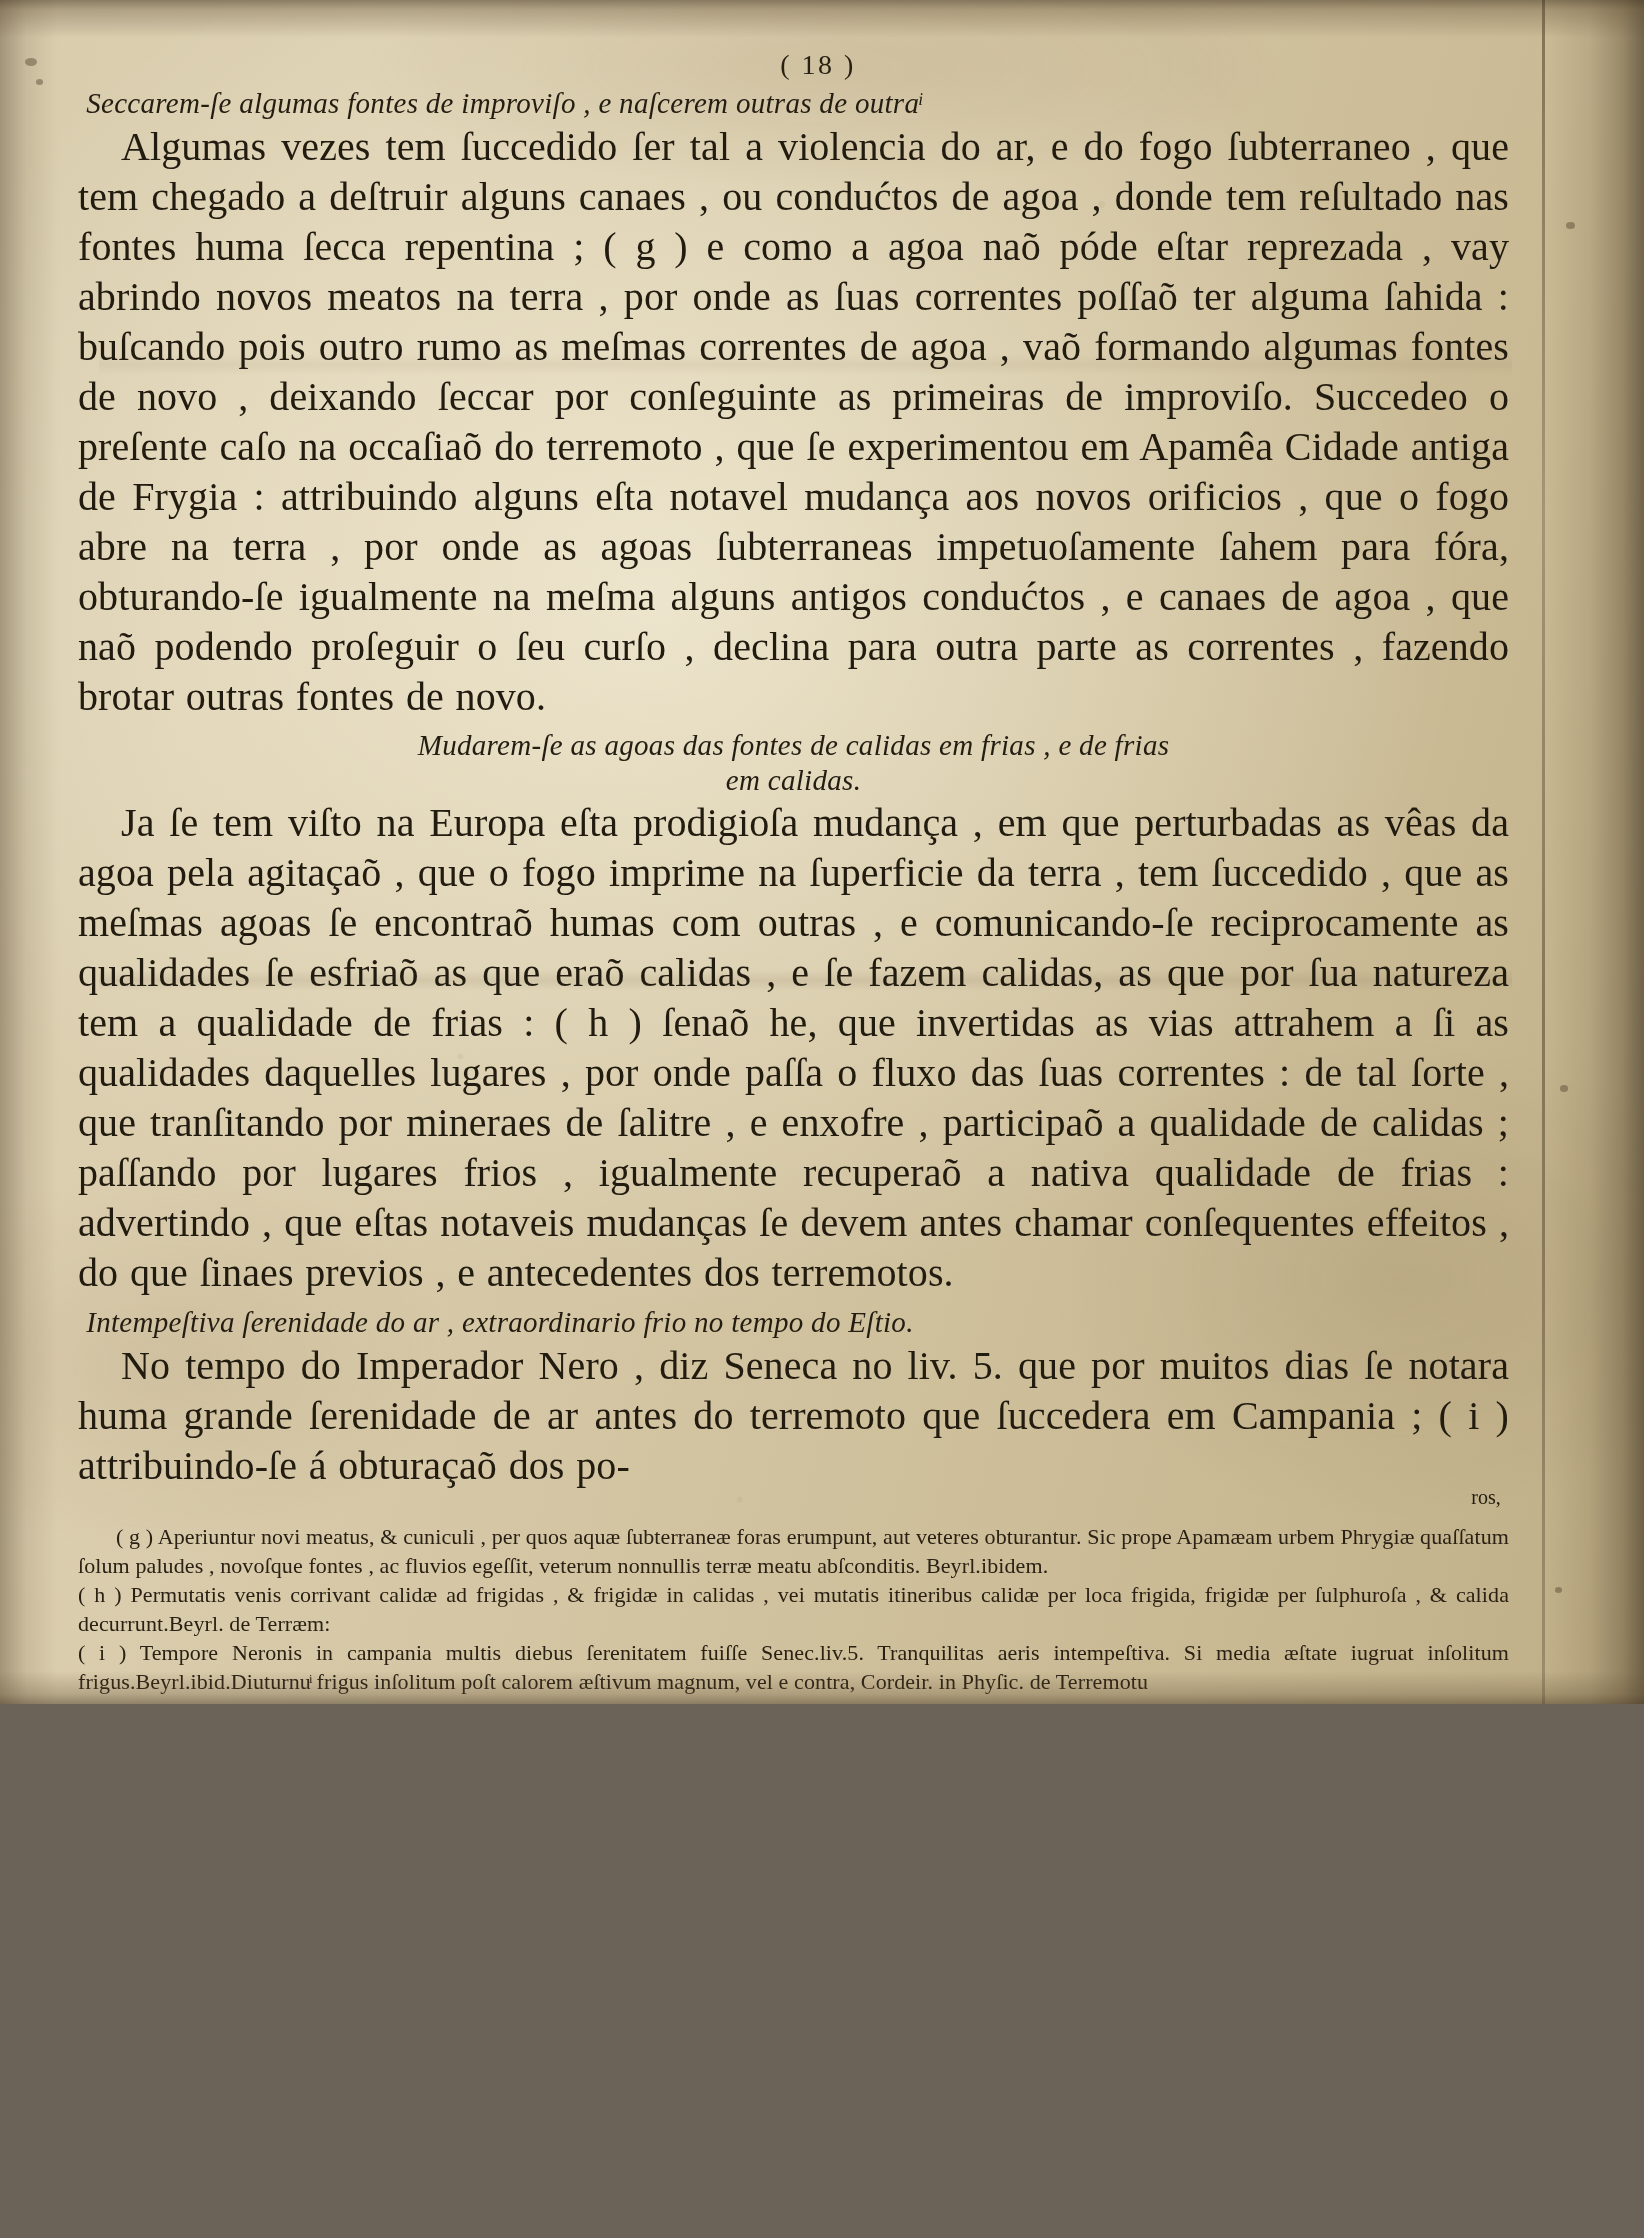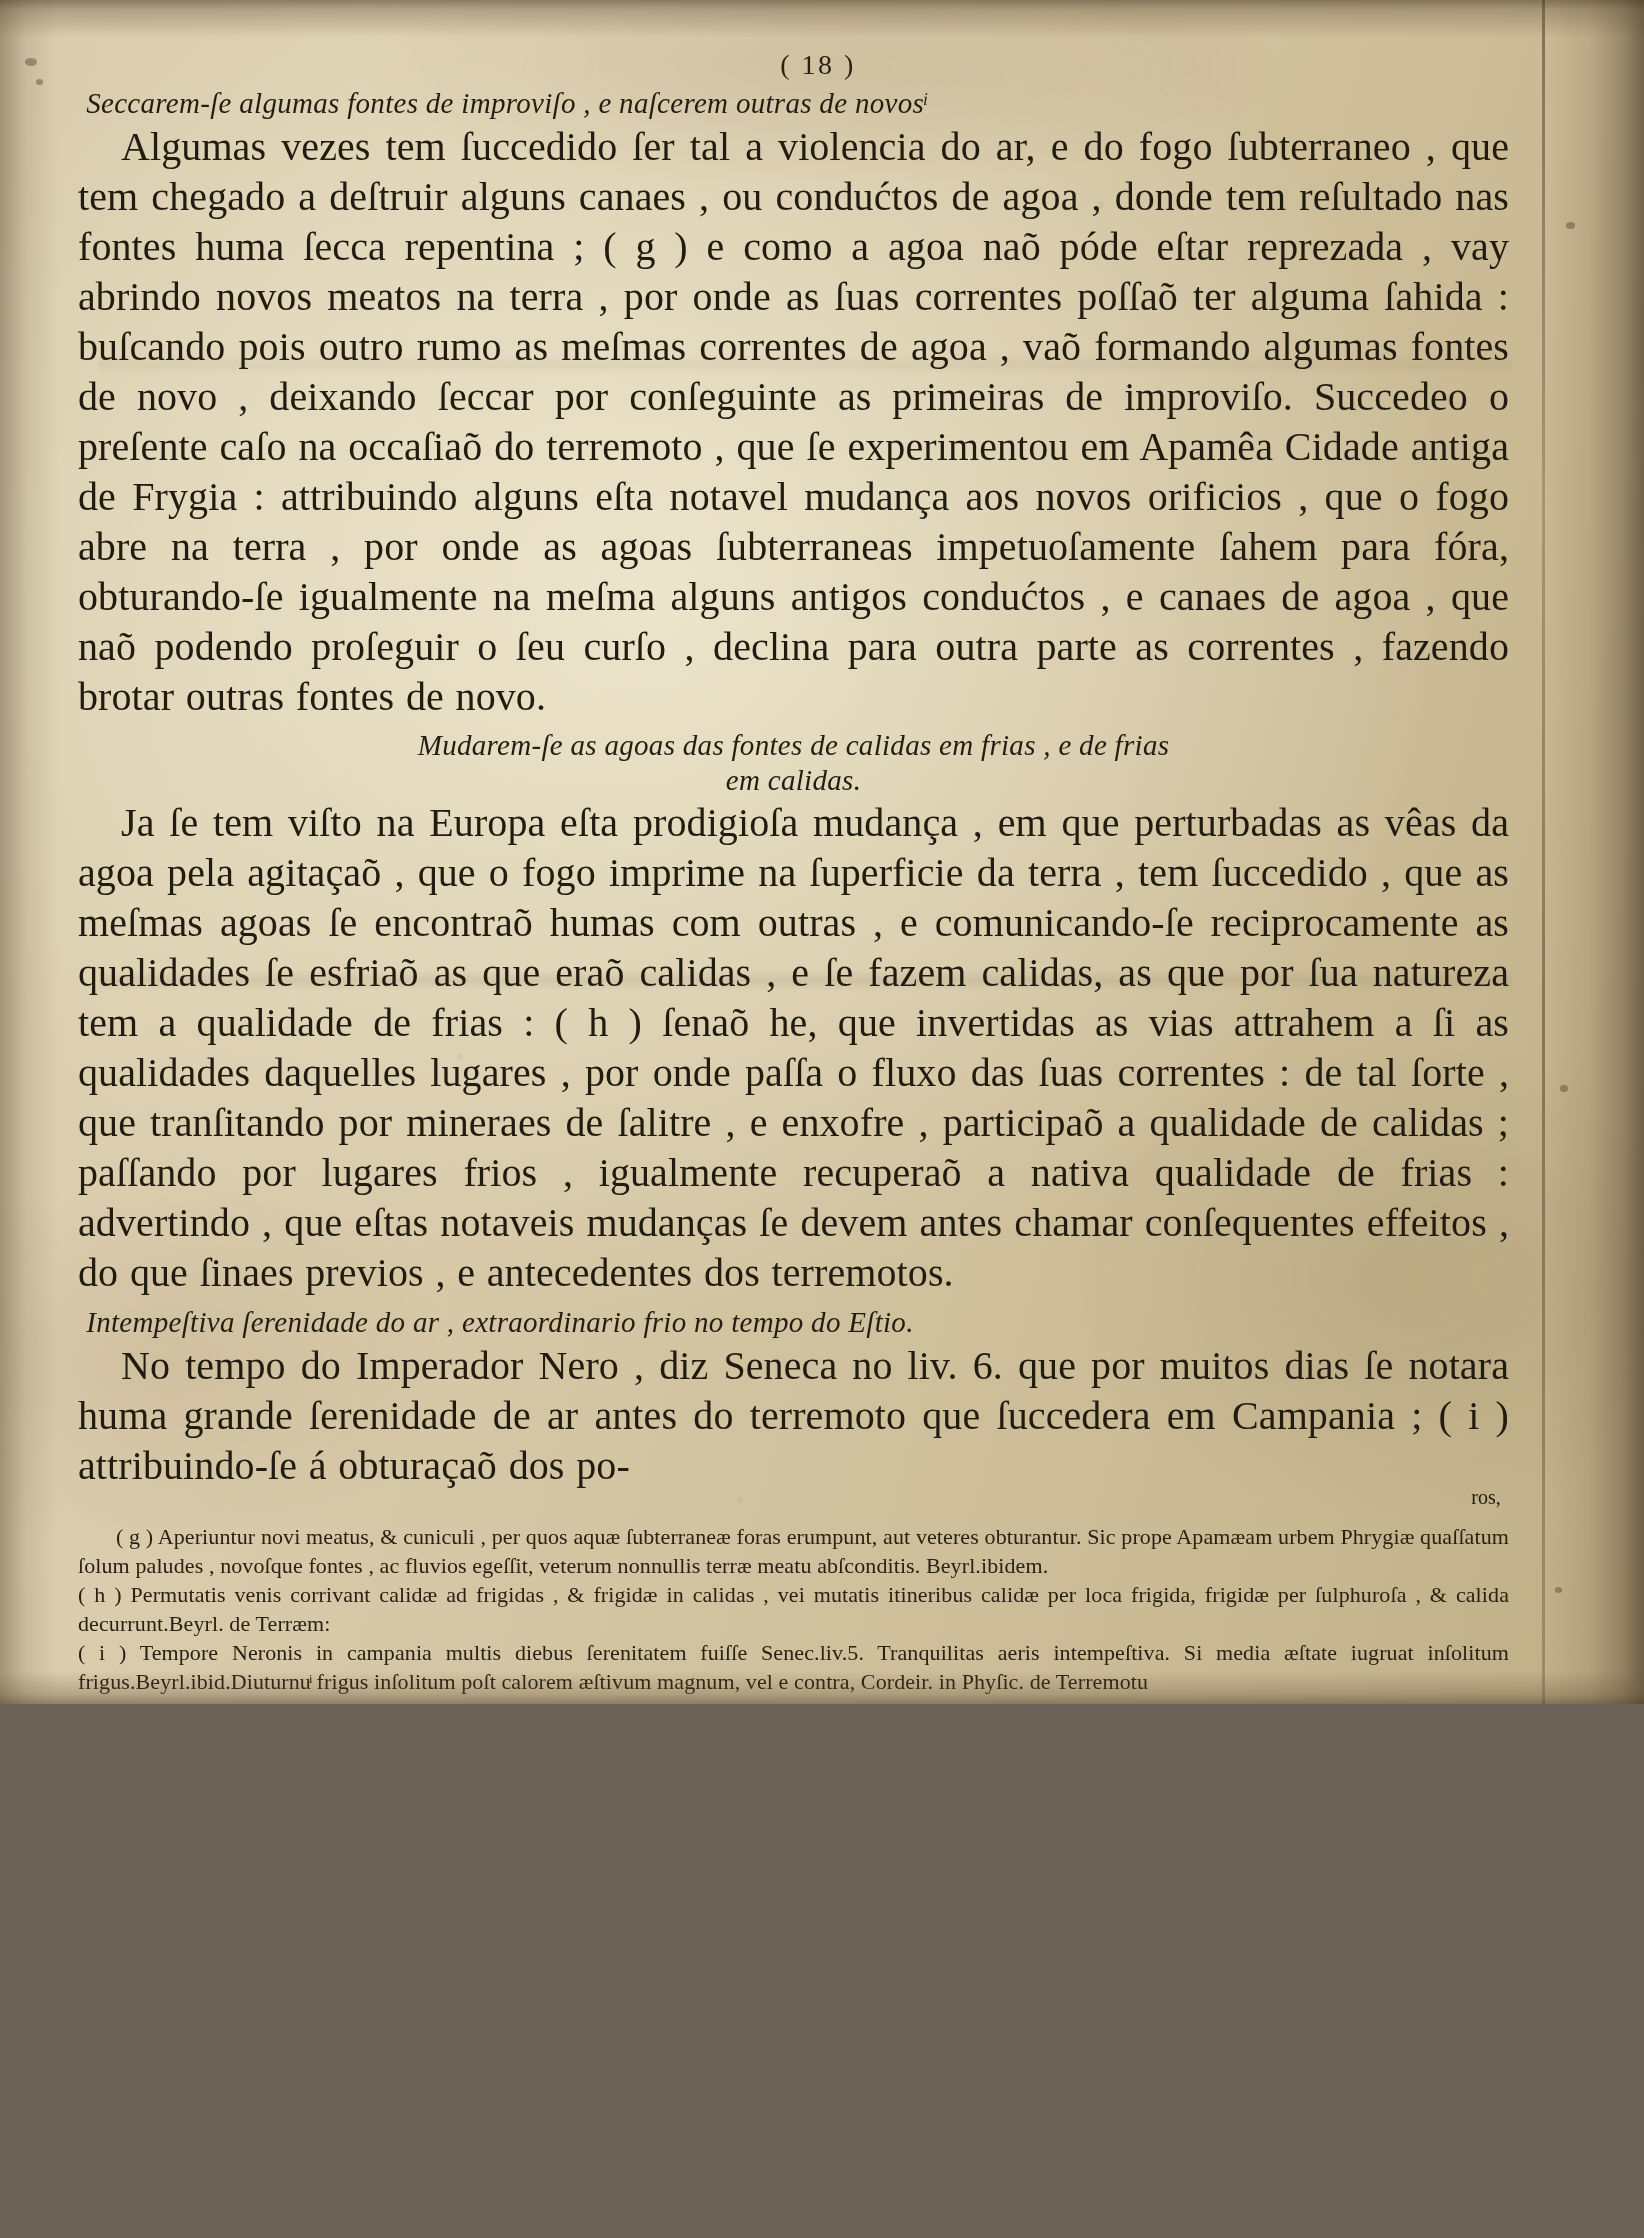--- a/index.html
+++ b/index.html
@@ -165,32 +165,32 @@
 <div class="page">
 
   <div class="grain"></div>
   <div class="showthrough" style="top:970px;"></div>
   <div class="showthrough" style="top:354px;opacity:.6;"></div>
 
   <div class="content">
 
     <div class="folio">( 18 )</div>
 
-    <div class="heading left">Seccarem-ſe algumas fontes de improviſo ,  e naſcerem outras de novosͥ</div>
+    <div class="heading left">Seccarem-ſe algumas fontes de improviſo ,  e naſcerem outras de outraͥ</div>
 
     <div class="body-text blk"><span class="indent"></span><span>Algumas vezes  tem ſuccedido ſer tal  a violencia do ar, e do fogo ſubterraneo , que tem chegado  a deſtruir  alguns canaes ,  ou condućtos de agoa ,  donde  tem  reſultado nas fontes  huma ſecca repentina ; ( g ) e como a agoa naõ póde eſtar reprezada , vay abrindo novos meatos na terra ,  por onde  as ſuas correntes poſſaõ  ter alguma ſahida :  buſcando pois   outro rumo as meſmas correntes  de agoa ,  vaõ formando algumas fontes de novo , deixando ſeccar por conſeguinte as primeiras de improviſo.  Succedeo o preſente caſo na occaſiaõ do terremoto , que ſe experimentou em  Apamêa Cidade antiga de Frygia :  attribuindo  alguns eſta notavel  mudança aos novos orificios , que o fogo abre na terra ,  por onde as agoas ſubterraneas impetuoſamente ſahem para fóra, obturando-ſe igualmente na meſma alguns antigos condućtos , e canaes de agoa ,  que naõ podendo proſeguir o ſeu curſo , declina para outra parte as correntes ,  fazendo brotar outras fontes de novo.</span></div>
 
     <div class="heading sec">Mudarem-ſe as agoas das fontes  de calidas em frias ,  e de frias</div>
     <div class="heading">em calidas.</div>
 
     <div class="body-text blk"><span class="indent"></span><span>Ja ſe tem viſto na Europa  eſta prodigioſa mudança ,  em que perturbadas as vêas da agoa  pela agitaçaõ ,  que o fogo imprime na ſuperficie da terra ,  tem ſuccedido ,  que as meſmas agoas ſe encontraõ humas com outras ,  e comunicando-ſe reciprocamente as qualidades ſe esfriaõ as que eraõ calidas ,  e ſe fazem calidas, as que por ſua natureza tem a qualidade de frias : ( h ) ſenaõ he, que invertidas as vias attrahem a ſi as qualidades daquelles lugares ,  por onde paſſa o fluxo das ſuas correntes : de tal ſorte , que tranſitando por mineraes de ſalitre , e enxofre ,  participaõ a qualidade de calidas ;  paſſando por lugares frios ,  igualmente recuperaõ a nativa qualidade de frias :  advertindo ,  que eſtas notaveis  mudanças ſe devem antes chamar conſequentes effeitos ,  do que ſinaes previos ,  e antecedentes  dos terremotos.</span></div>
 
     <div class="heading left sec">Intempeſtiva ſerenidade do ar ,  extraordinario  frio no tempo do Eſtio.</div>
 
-    <div class="body-text blk"><span class="indent"></span><span>No tempo do Imperador Nero , diz Seneca no liv. 6. que por muitos  dias ſe notara huma grande ſerenidade de ar antes do terremoto que ſuccedera em Campania ; ( i ) attribuindo-ſe á obturaçaõ dos po-</span></div>
+    <div class="body-text blk"><span class="indent"></span><span>No tempo do Imperador Nero , diz Seneca no liv. 5. que por muitos  dias ſe notara huma grande ſerenidade de ar antes do terremoto que ſuccedera em Campania ; ( i ) attribuindo-ſe á obturaçaõ dos po-</span></div>
 
     <div class="tail-right">ros,</div>
 
     <div class="notes">
       <div><span class="note-indent"></span><span>( g ) Aperiuntur novi meatus,  &amp; cuniculi ,  per quos aquæ ſubterraneæ foras erumpunt, aut veteres obturantur.  Sic prope Apamæam urbem Phrygiæ quaſſatum ſolum paludes , novoſque fontes , ac fluvios egeſſit, veterum nonnullis terræ meatu abſconditis. Beyrl.ibidem.</span></div>
       <div><span>( h ) Permutatis venis corrivant calidæ ad frigidas , &amp; frigidæ in calidas , vei mutatis itineribus calidæ per loca frigida, frigidæ per ſulphuroſa , &amp; calida decurrunt.Beyrl. de Terræm:</span></div>
       <div><span>( i ) Tempore Neronis in campania multis diebus ſerenitatem fuiſſe Senec.liv.5. Tranquilitas aeris intempeſtiva. Si media æſtate iugruat inſolitum frigus.Beyrl.ibid.Diuturnuͥ frigus inſolitum poſt calorem æſtivum magnum, vel e contra, Cordeir. in Phyſic. de Terremotu</span></div>
     </div>
 
   </div>

